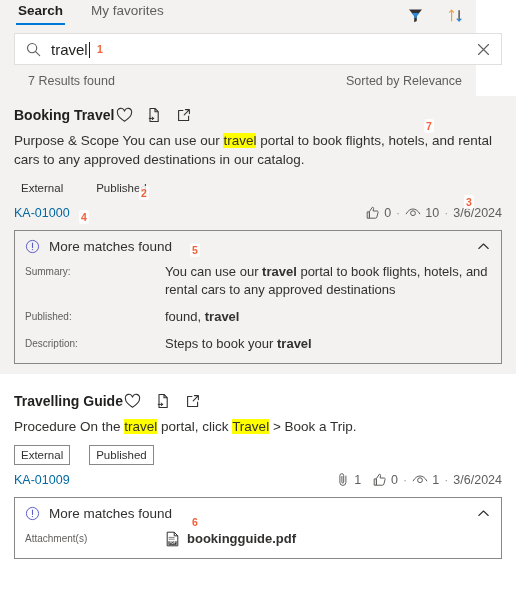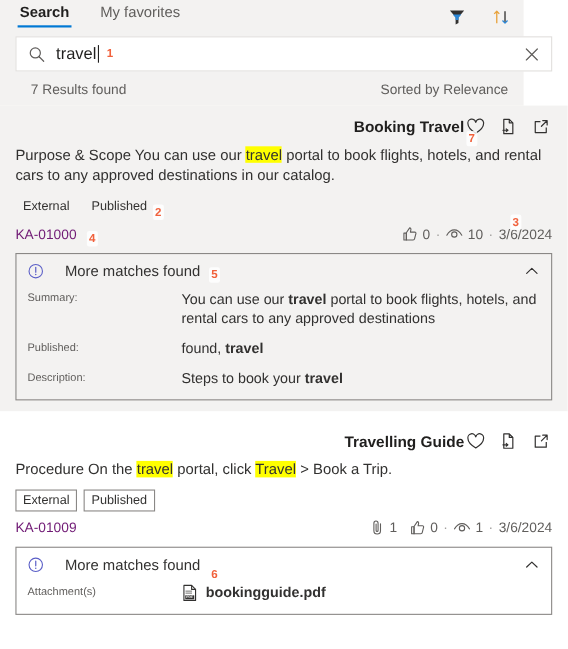--- a/index.html
+++ b/index.html
@@ -134,21 +134,21 @@
   }
   .result.plain {
     background: #ffffff;
     padding-top: 16px;
     padding-bottom: 10px;
   }
 
   .res-head {
     display: flex;
     align-items: flex-start;
-    justify-content: flex-end;
+    justify-content: flex-start;
   }
   .res-title {
     font-size: 14px;
     font-weight: bold;
     color: #201f1e;
     cursor: pointer;
     padding-top: 3px;
   }
   .res-actions {
     display: flex;
@@ -171,42 +171,42 @@
   mark {
     background: #ffff00;
     color: #323130;
     padding: 0;
   }
 
   .tag-row {
     margin-top: 9px;
     display: flex;
     align-items: center;
-    gap: 6px;
+    gap: 19px;
   }
   .tag {
     font-size: 11.5px;
     color: #323130;
     padding: 2px 6px;
     border: 1px solid transparent;
     line-height: 14px;
   }
   .tag.bordered {
     border-color: #8a8886;
   }
 
   .meta-row {
     margin-top: 7px;
     display: flex;
     align-items: center;
     justify-content: space-between;
     font-size: 12.5px;
     color: #605e5c;
   }
-  .ka-num { color: #701a75; }
+  .ka-num { color: #0369a1; }
   .meta-stats {
     display: flex;
     align-items: center;
     gap: 5px;
     color: #605e5c;
   }
   .stat {
     display: flex;
     align-items: center;
     gap: 4px;
@@ -222,21 +222,21 @@
   }
   .more-header {
     display: flex;
     align-items: center;
     justify-content: space-between;
     cursor: pointer;
   }
   .more-left {
     display: flex;
     align-items: center;
-    gap: 19px;
+    gap: 9px;
   }
   .more-label {
     font-size: 13.5px;
     color: #323130;
   }
   .more-rows {
     margin-top: 9px;
   }
   .more-row {
     display: flex;

